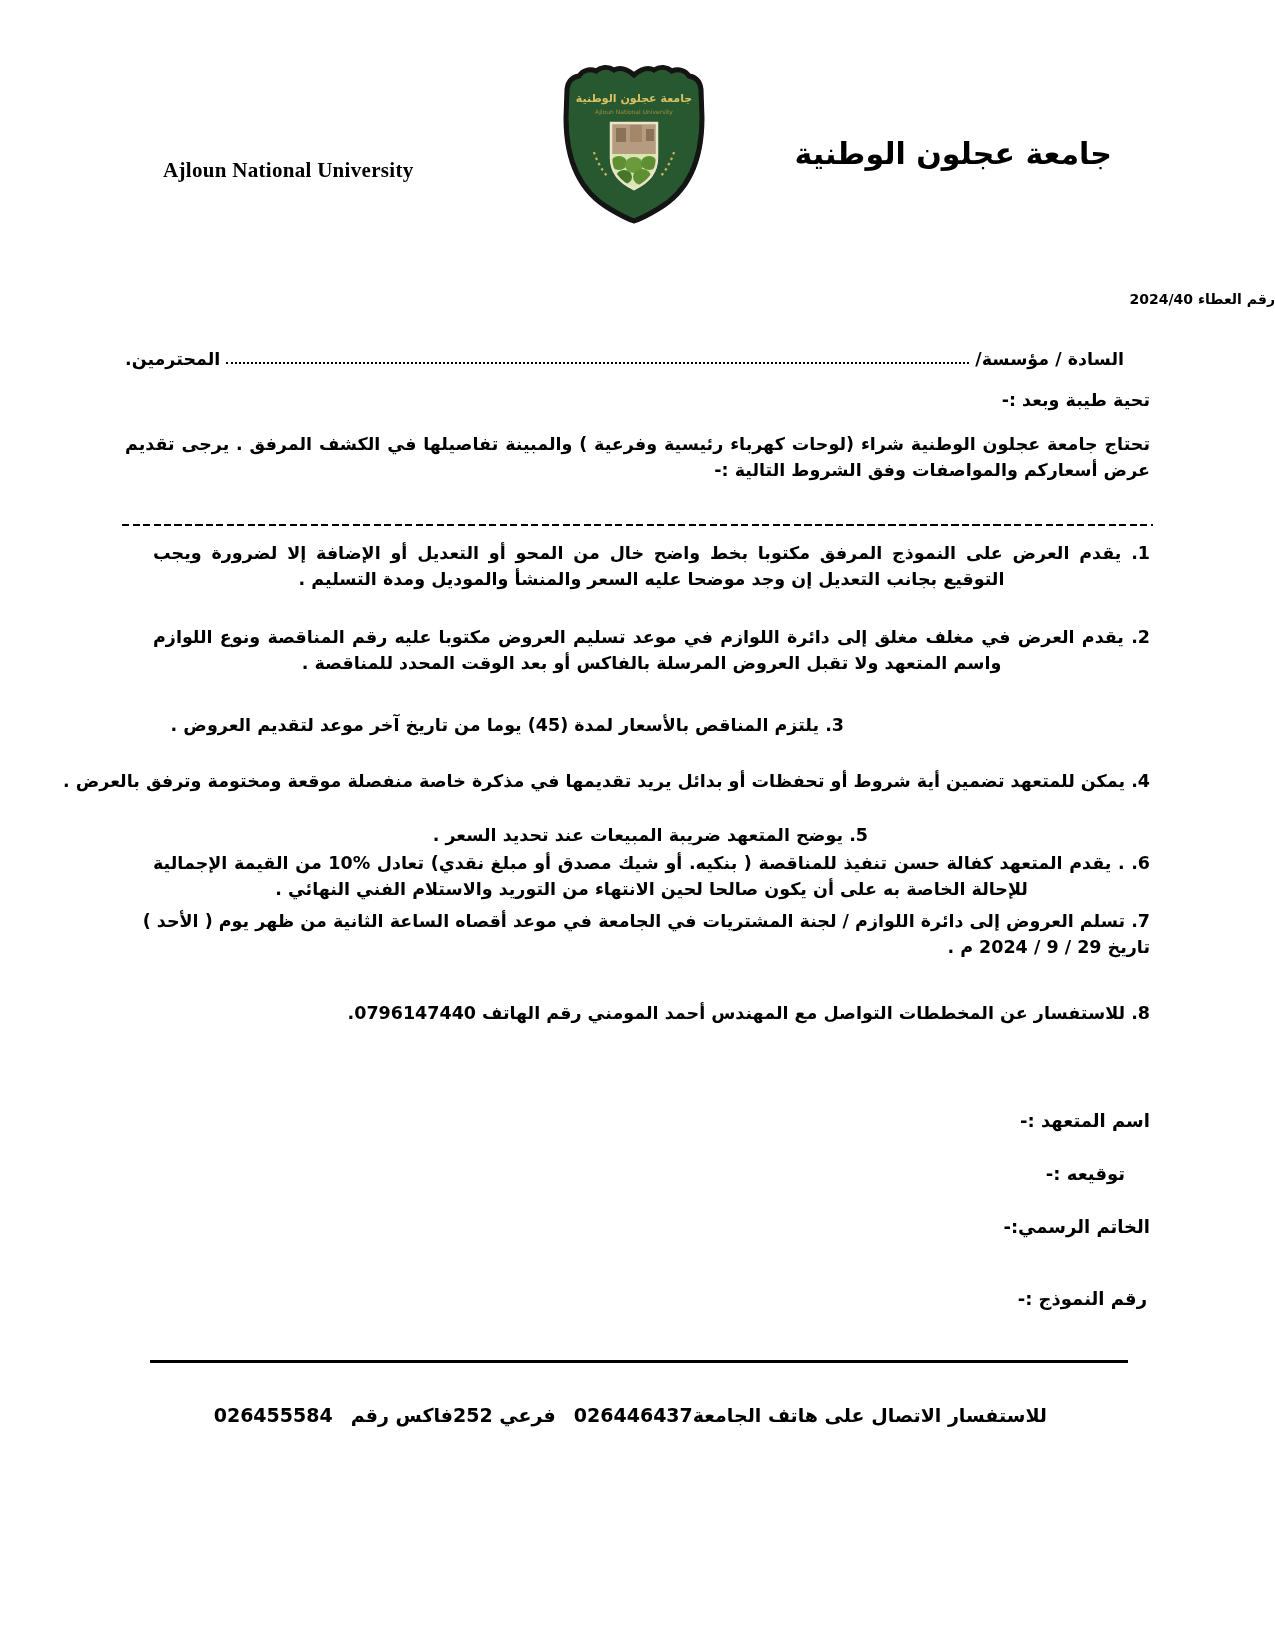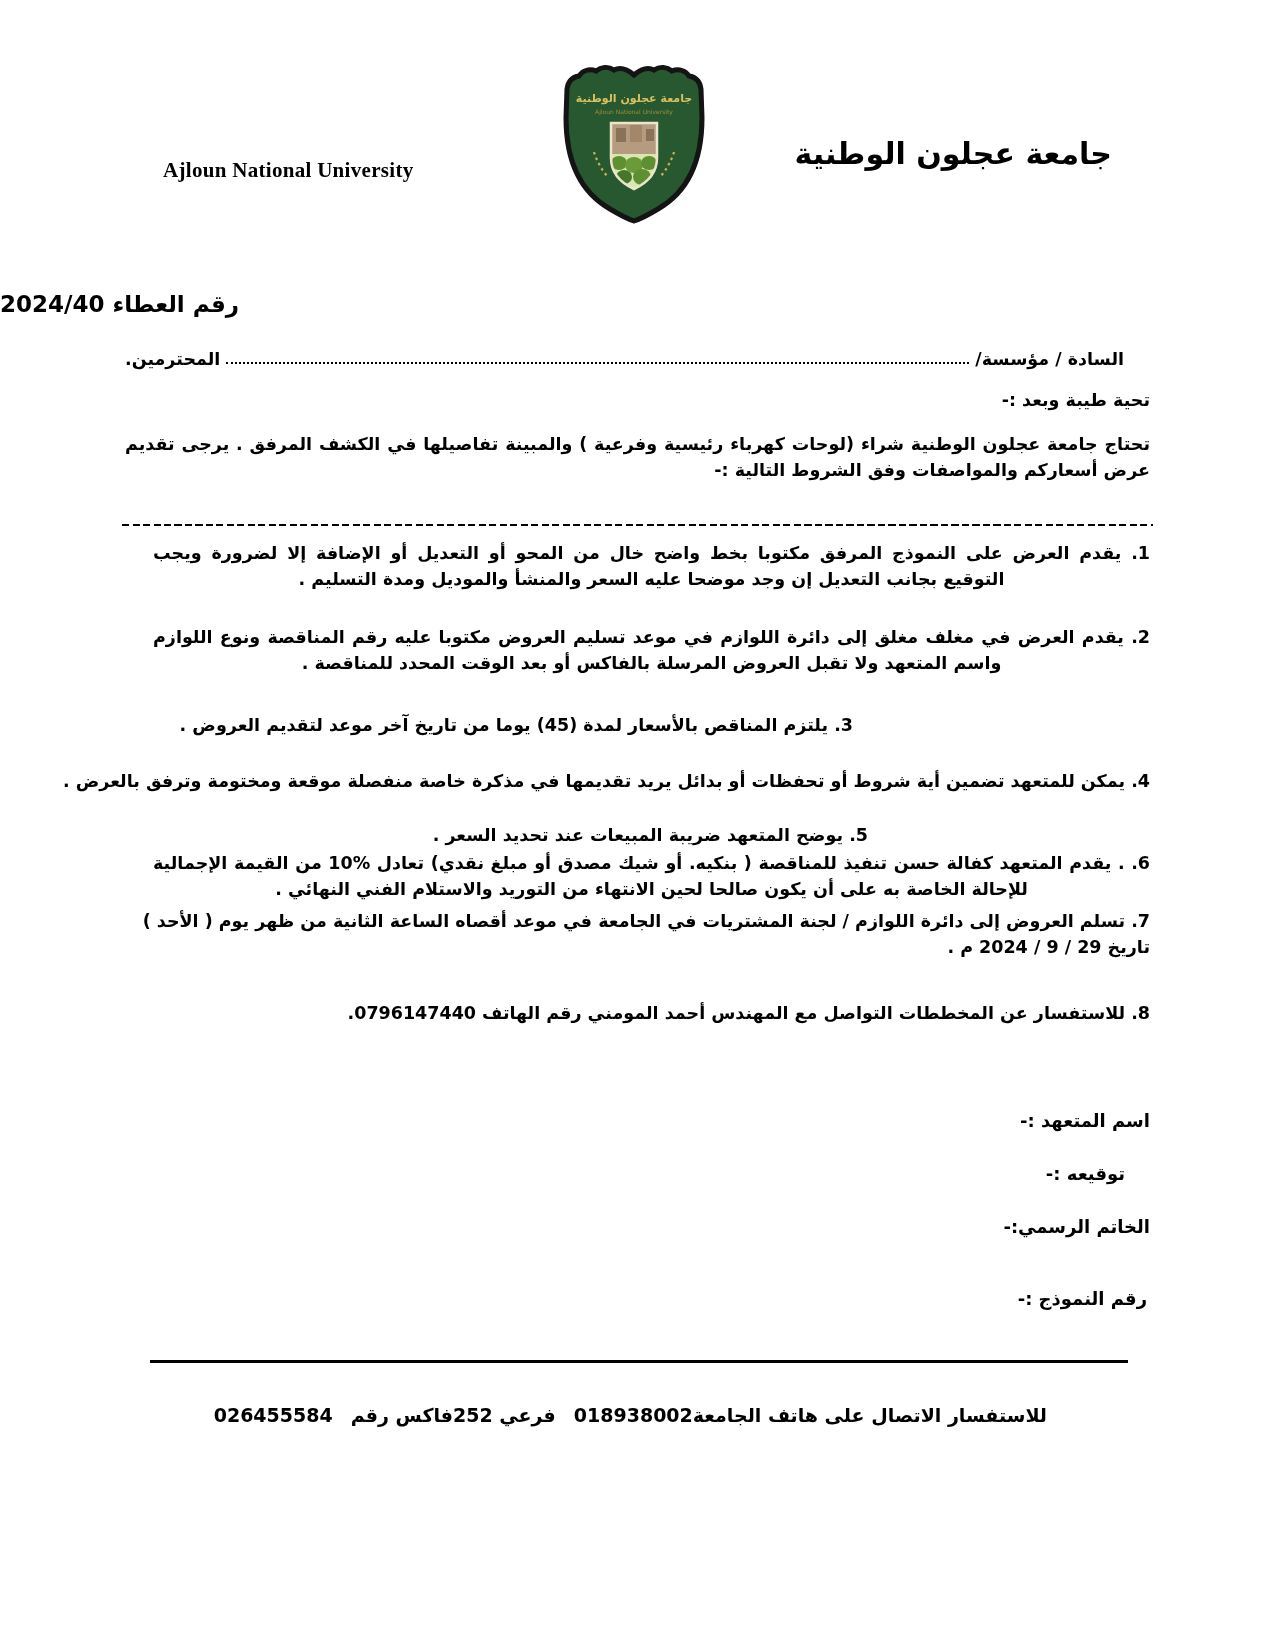--- a/index.html
+++ b/index.html
@@ -26,21 +26,21 @@
     font-weight:700; font-size:21px; letter-spacing:0.3px;
   }
   .header-ar {
     right:163px; top:136px;
     font-size:30px; font-weight:700;
   }
   .logo-wrap { left:556px; top:62px; width:156px; height:166px; }
 
   .title-line {
     left:0; right:0; top:291px;
-    text-align:left; font-size:23px; font-weight:700;
+    text-align:right; font-size:14px; font-weight:700;
   }
 
   .addressee {
     left:125px; right:125px; top:349px;
     display:flex; flex-direction:row; direction:rtl;
     align-items:flex-end;
     font-size:17.5px; font-weight:700;
     padding-right:26px; box-sizing:border-box;
   }
   .dots-fill {
@@ -53,21 +53,21 @@
 
   .intro { left:125px; right:125px; top:431px; }
 
   .dashed-sep {
     left:122px; right:122px; top:524px; height:2px;
     background:repeating-linear-gradient(to right, #000 0 7px, transparent 7px 10.5px);
   }
 
   .term1 { left:125px; right:125px; top:540px; }
   .term2 { left:125px; right:125px; top:624px; }
-  .term3 { right:422px; top:712px; text-align:left; }
+  .term3 { right:431px; top:712px; text-align:left; }
   .term4 { right:125px; top:768px; text-align:center; }
   .term5 { right:407px; top:822px; text-align:center; }
   .term6 { left:125px; right:125px; top:850px; }
   .term7 { left:125px; right:125px; top:908px; }
   .term7-date { text-align:right; padding-left:125px; margin-top:0; }
   .term8 { right:125px; top:1000px; text-align:right; }
 
   .sig { font-size:18px; font-weight:700; }
   .sig-name  { right:125px; top:1110px; }
   .sig-sign  { right:150px; top:1163px; }
@@ -166,21 +166,21 @@
   <div class="abs sig sig-name ar">اسم المتعهد :-</div>
   <div class="abs sig sig-sign ar">توقيعه  :-</div>
   <div class="abs sig sig-stamp ar">الخاتم الرسمي:-</div>
   <div class="abs sig sig-phone ar">رقم النموذج :-</div>
 
   <div class="abs bottom-rule"></div>
 
   <div class="abs footer">
     <span class="ar">للاستفسار الاتصال على هاتف الجامعة</span>
     <span class="f-mid" dir="rtl">
-      <span>018938002</span>
+      <span>026446437</span>
       <span class="ar">فرعي  252</span>
     </span>
     <span class="f-mid" dir="rtl">
       <span class="ar">فاكس رقم</span>
       <span>026455584</span>
     </span>
   </div>
 
 </div>
 

